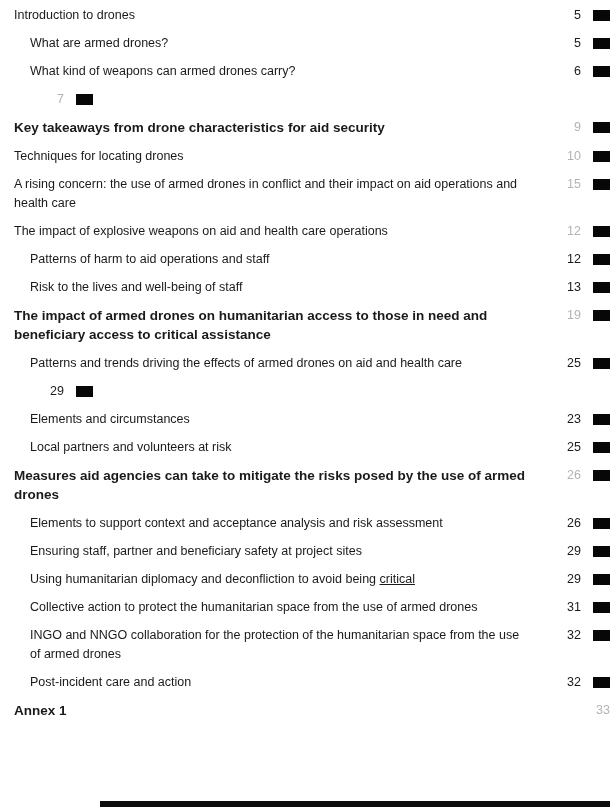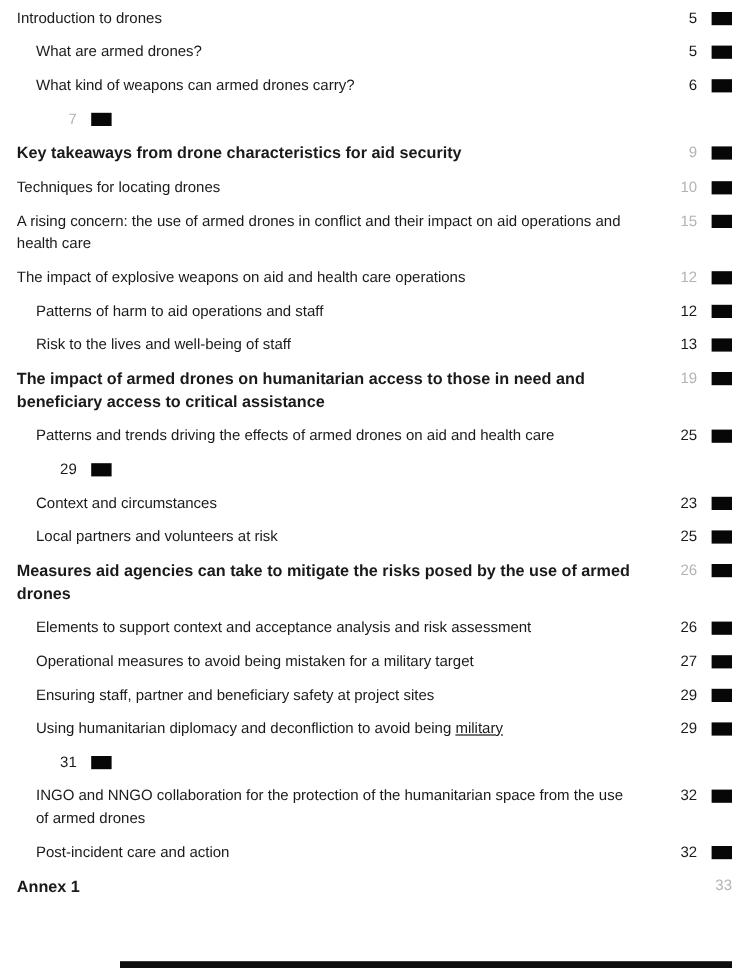--- a/index.html
+++ b/index.html
@@ -119,55 +119,51 @@
       <div class="toc-row lvl2">
         <span class="toc-text">Patterns and trends driving the effects of armed drones on aid and health care</span>
         <span class="toc-page">25</span>
         <span class="edge-mark"></span>
       </div>
       <div class="toc-row lvl2">
         <span class="toc-page">29</span>
         <span class="edge-mark"></span>
       </div>
       <div class="toc-row lvl2">
-        <span class="toc-text">Context and circumstances</span>
+        <span class="toc-text">Elements and circumstances</span>
         <span class="toc-page">23</span>
         <span class="edge-mark"></span>
       </div>
       <div class="toc-row lvl2">
         <span class="toc-text">Local partners and volunteers at risk</span>
         <span class="toc-page">25</span>
         <span class="edge-mark"></span>
       </div>
       <div class="toc-row heading">
         <span class="toc-text">Measures aid agencies can take to mitigate the risks posed by the use of armed drones</span>
         <span class="toc-page muted">26</span>
         <span class="edge-mark"></span>
       </div>
       <div class="toc-row lvl2">
         <span class="toc-text">Elements to support context and acceptance analysis and risk assessment</span>
         <span class="toc-page">26</span>
         <span class="edge-mark"></span>
       </div>
       <div class="toc-row lvl2">
-        <span class="toc-text">Operational measures to avoid being mistaken for a military target</span>
-        <span class="toc-page">27</span>
-        <span class="edge-mark"></span>
-      </div>
-      <div class="toc-row lvl2">
         <span class="toc-text">Ensuring staff, partner and beneficiary safety at project sites</span>
         <span class="toc-page">29</span>
         <span class="edge-mark"></span>
       </div>
       <div class="toc-row lvl2">
-        <span class="toc-text">Using humanitarian diplomacy and deconfliction to avoid being <span class="underline">military</span></span>
+        <span class="toc-text">Using humanitarian diplomacy and deconfliction to avoid being <span class="underline">critical</span></span>
         <span class="toc-page">29</span>
         <span class="edge-mark"></span>
       </div>
       <div class="toc-row lvl2">
+        <span class="toc-text">Collective action to protect the humanitarian space from the use of armed drones</span>
         <span class="toc-page">31</span>
         <span class="edge-mark"></span>
       </div>
       <div class="toc-row lvl2">
         <span class="toc-text">INGO and NNGO collaboration for the protection of the humanitarian space from the use of armed drones</span>
         <span class="toc-page">32</span>
         <span class="edge-mark"></span>
       </div>
       <div class="toc-row lvl2">
         <span class="toc-text">Post-incident care and action</span>

